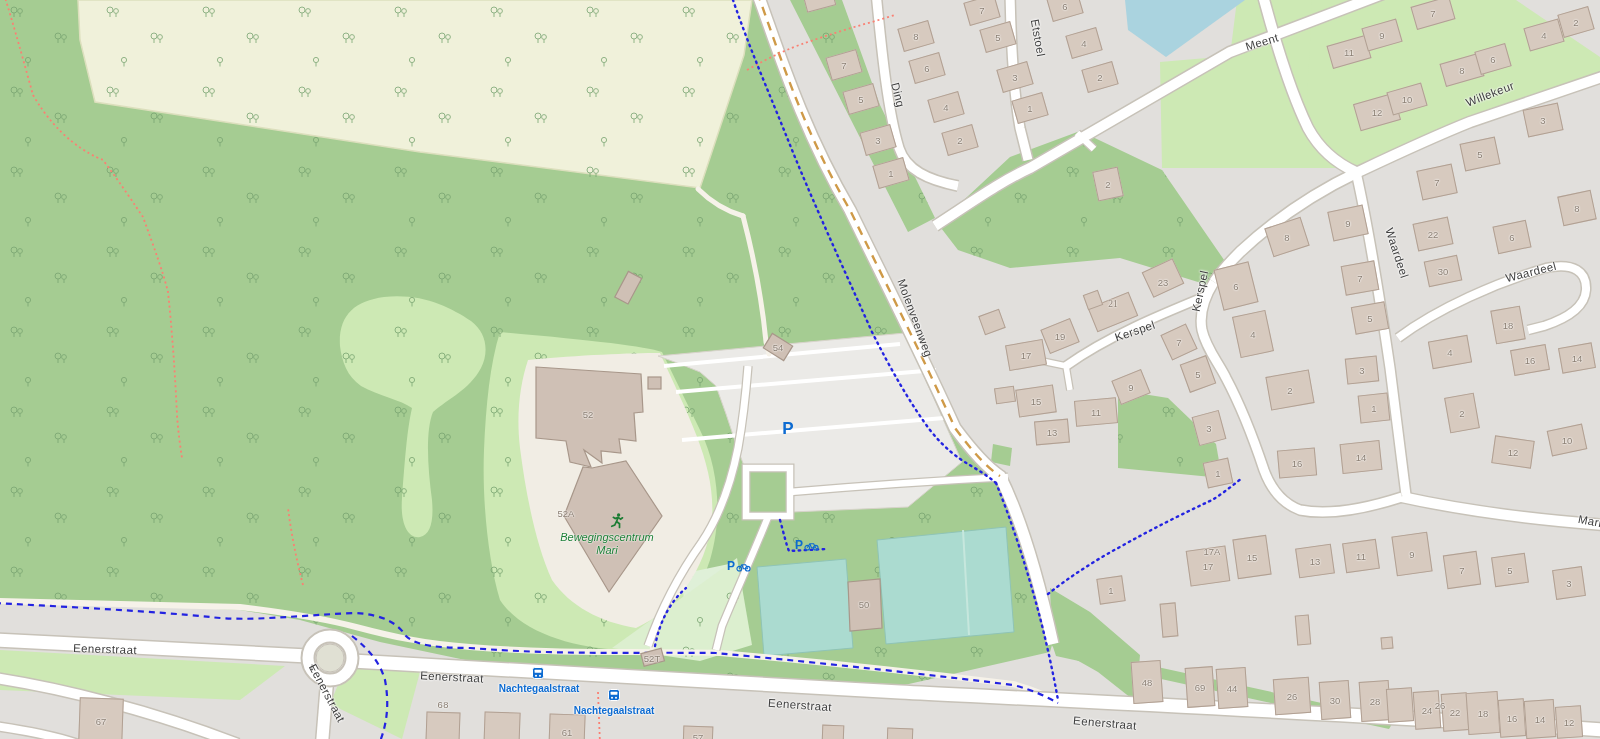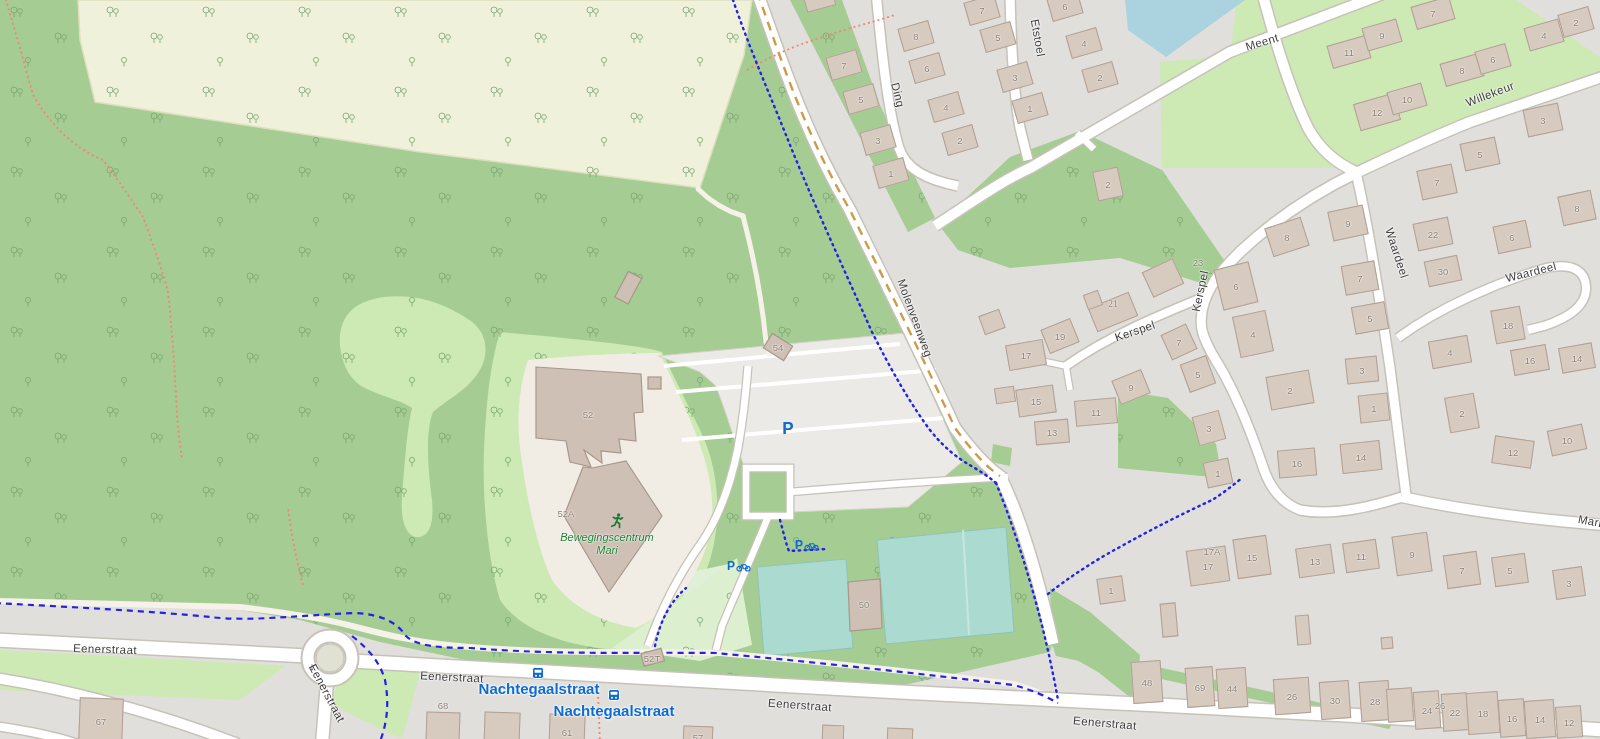--- a/index.html
+++ b/index.html
@@ -6,21 +6,21 @@
   #map{position:relative;width:1600px;height:739px;overflow:hidden;background:#e1dfdc;
        font-family:"Liberation Sans", sans-serif;}
   #base{position:absolute;left:0;top:0;z-index:0;}
   #buildings{position:absolute;left:0;top:0;width:100%;height:100%;z-index:1;pointer-events:none;}
   #labels{position:absolute;left:0;top:0;width:100%;height:100%;z-index:2;pointer-events:none;}
   .bld{position:absolute;background:#d7cabf;border:1px solid #b1a093;box-sizing:border-box;}
   .hnum{position:absolute;transform:translate(-50%,-50%);font-size:9.5px;color:#8a7e72;
         text-shadow:0 0 2px #fff,0 0 2px #fff;white-space:nowrap;}
   .street{position:absolute;font-size:11.5px;color:#3e3e3e;letter-spacing:.4px;white-space:nowrap;
         text-shadow:0 0 2px #fff,0 0 2px #fff,0 0 3px #fff;}
-  .bus-label{position:absolute;transform:translate(-50%,-50%);font-size:15px;font-weight:bold;color:#0d6bd1;
+  .bus-label{position:absolute;transform:translate(-50%,-50%);font-size:10px;font-weight:bold;color:#0d6bd1;
         text-shadow:0 0 2px #fff,0 0 2px #fff,0 0 3px #fff;white-space:nowrap;}
   .bus-ic{position:absolute;width:12px;height:12px;transform:translate(-50%,-50%);}
   .carp{position:absolute;transform:translate(-50%,-50%);font-size:17px;font-weight:bold;color:#0d6bd1;}
   .bikep{position:absolute;transform:translate(-50%,-50%);color:#0d6bd1;font-weight:bold;font-size:12px;
         display:flex;align-items:flex-end;gap:1px;}
   .bikep svg{width:15px;height:10px;margin-bottom:1px;}
   .poi{position:absolute;transform:translate(-50%,0);text-align:center;font-size:11px;font-style:italic;
         color:#1e8038;line-height:13px;text-shadow:0 0 2px #fff,0 0 2px #fff;white-space:nowrap;}
   .runner{position:absolute;width:14px;height:16px;transform:translate(-50%,-50%);}
   .oneway{position:absolute;transform:translate(-50%,-50%);font-size:11px;color:#333;}
@@ -331,21 +331,21 @@
       <div class="hnum" style="left: 1362px; top: 370px;">3</div>
       <div class="hnum" style="left: 1374px; top: 408px;">1</div>
       <div class="hnum" style="left: 1361px; top: 457px;">14</div>
       <div class="hnum" style="left: 1508px; top: 325px;">18</div>
       <div class="hnum" style="left: 1530px; top: 360px;">16</div>
       <div class="hnum" style="left: 1577px; top: 358px;">14</div>
       <div class="hnum" style="left: 1450px; top: 352px;">4</div>
       <div class="hnum" style="left: 1462px; top: 413px;">2</div>
       <div class="hnum" style="left: 1513px; top: 452px;">12</div>
       <div class="hnum" style="left: 1567px; top: 440px;">10</div>
-      <div class="hnum" style="left: 1163px; top: 262px; margin-left: 35px;">23</div>
+      <div class="hnum" style="left: 1163px; top: 282px;">23</div>
       <div class="hnum" style="left: 1113px; top: 304px; font-family: Liberation Serif, serif;">21</div>
       <div class="hnum" style="left: 1060px; top: 336px;">19</div>
       <div class="hnum" style="left: 1026px; top: 355px;">17</div>
       <div class="hnum" style="left: 1036px; top: 401px;">15</div>
       <div class="hnum" style="left: 1052px; top: 432px;">13</div>
       <div class="hnum" style="left: 1096px; top: 412px;">11</div>
       <div class="hnum" style="left: 1131px; top: 387px;">9</div>
       <div class="hnum" style="left: 1179px; top: 342px;">7</div>
       <div class="hnum" style="left: 1198px; top: 374px;">5</div>
       <div class="hnum" style="left: 1209px; top: 428px;">3</div>
@@ -372,21 +372,21 @@
       <div class="hnum" style="left: 1335px; top: 700px;">30</div>
       <div class="hnum" style="left: 1375px; top: 701px;">28</div>
       <div class="hnum" style="left: 1400px; top: 705px; margin-left: 40px;">26</div>
       <div class="hnum" style="left: 1427px; top: 710px;">24</div>
       <div class="hnum" style="left: 1455px; top: 712px;">22</div>
       <div class="hnum" style="left: 1483px; top: 713px;">18</div>
       <div class="hnum" style="left: 1512px; top: 718px;">16</div>
       <div class="hnum" style="left: 1540px; top: 719px;">14</div>
       <div class="hnum" style="left: 1569px; top: 722px;">12</div>
       <div class="hnum" style="left: 101px; top: 721px;">67</div>
-      <div class="hnum" style="left: 443px; top: 705px;">68</div>
+      <div class="hnum" style="left: 443px; top: 705px; font-family: Liberation Mono, monospace;">68</div>
       <div class="hnum" style="left: 502px; top: 730px; margin-top: 24px;">63</div>
       <div class="hnum" style="left: 567px; top: 732px;">61</div>
       <div class="hnum" style="left: 698px; top: 737px;">57</div>
       <div class="hnum" style="left: 588px; top: 414px;">52</div>
       <div class="hnum" style="left: 566px; top: 513px;">52A</div>
       <div class="hnum" style="left: 778px; top: 347px;">54</div>
       <div class="hnum" style="left: 864px; top: 604px;">50</div>
       <div class="hnum" style="left: 652px; top: 658px;">52T</div>
       <div class="street" style="left: 105px; top: 649px; transform: translate(-50%, -50%) rotate(2deg);">Eenerstraat</div>
       <div class="street" style="left: 452px; top: 677px; transform: translate(-50%, -50%) rotate(3deg);">Eenerstraat</div>

